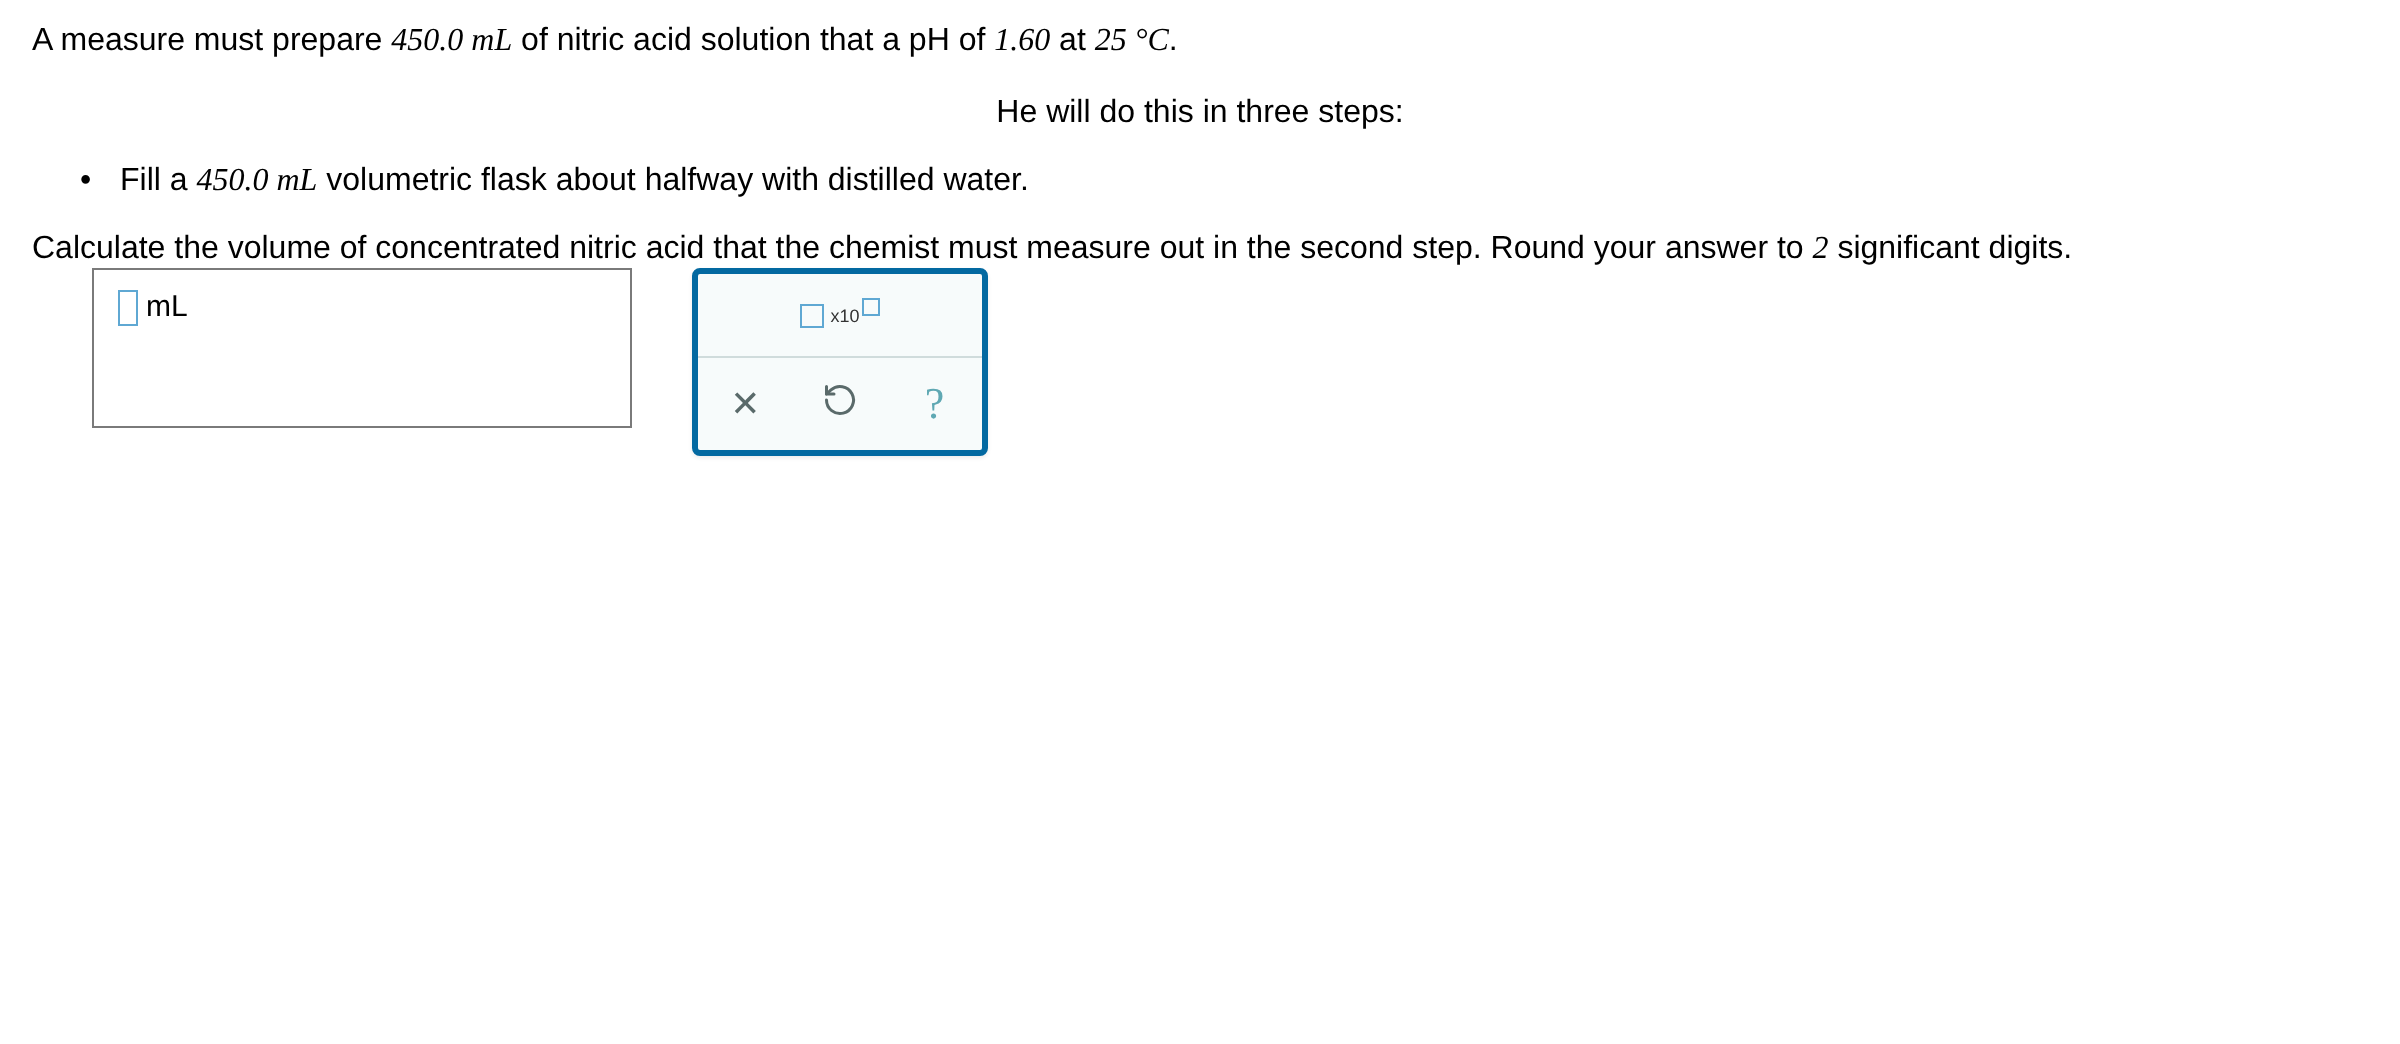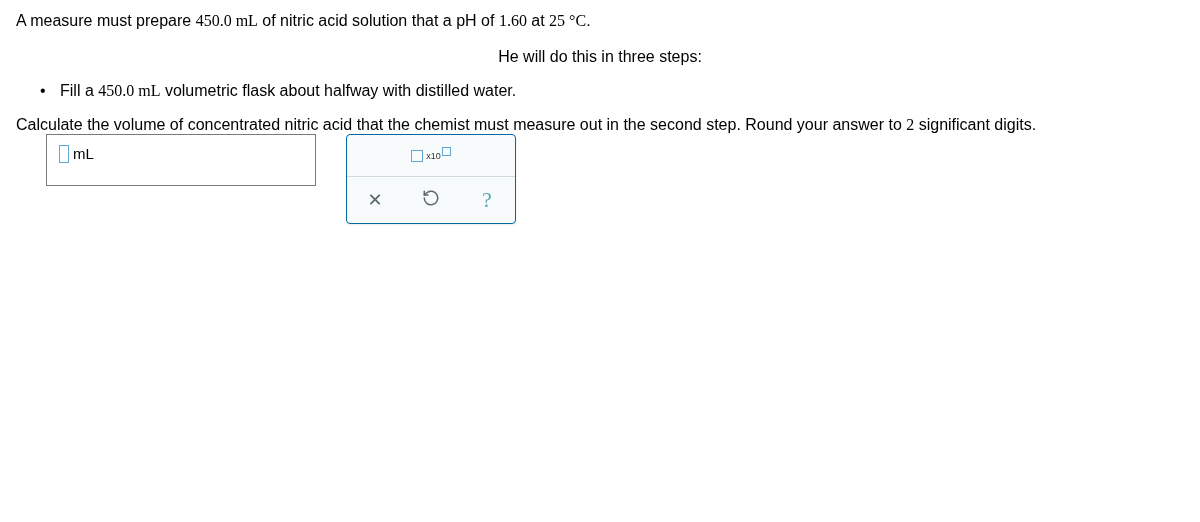--- a/index.html
+++ b/index.html
@@ -4,35 +4,35 @@
   <style>
     * { box-sizing: border-box; margin: 0; padding: 0; }
     body { font-family: Arial, Helvetica, sans-serif; font-size: 16px; color: #000; padding: 10px 16px; width: 1200px; }
     .intro { margin-bottom: 16px; line-height: 1.4; }
     .steps-intro { margin-bottom: 16px; text-align: center; }
     ul.steps { list-style: none; padding-left: 30px; }
     ul.steps li { margin-bottom: 16px; position: relative; padding-left: 14px; }
     ul.steps li::before { content: "•"; position: absolute; left: -6px; top: 0; font-size: 16px; }
     .calc { margin-top: 6px; }
     .answer-row { display: flex; align-items: flex-start; gap: 30px; margin-left: 30px; }
-    .answer-box { border: 1px solid #7a7a7a; width: 270px; height: 52px; padding: 10px 12px; display: flex; align-items: flex-start; gap: 4px; }
+    .answer-box { border: 1px solid #7a7a7a; width: 270px; height: 80px; padding: 10px 12px; display: flex; align-items: flex-start; gap: 4px; }
     .placeholder-rect { width: 10px; height: 18px; border: 1px solid #5fa8d3; background: #fff; display: inline-block; }
     .unit { font-size: 15px; }
-    .side-panel { border: 1px solid #0369a1; border-radius: 4px; background: #f7fbfb; display: flex; flex-direction: column; width: 170px; box-shadow: 0 1px 2px rgba(0,0,0,0.08); }
+    .side-panel { border: 3px solid #0369a1; border-radius: 4px; background: #f7fbfb; display: flex; flex-direction: column; width: 148px; box-shadow: 0 1px 2px rgba(0,0,0,0.08); }
     .panel-top { display: flex; justify-content: center; align-items: center; height: 42px; border-bottom: 1px solid #d0dcdc; }
     .sci-btn { display: flex; align-items: center; gap: 2px; cursor: pointer; }
     .sci-base { width: 12px; height: 12px; border: 1.5px solid #5fa8d3; display: inline-block; }
     .sci-x10 { font-size: 9px; color: #333; margin-left: 1px; }
     .sci-exp { width: 9px; height: 9px; border: 1.5px solid #5fa8d3; display: inline-block; margin-bottom: 8px; margin-left: -1px; }
     .panel-bottom { display: flex; justify-content: space-around; align-items: center; height: 46px; }
     .tool-btn { width: 44px; height: 36px; display: flex; justify-content: center; align-items: center; cursor: pointer; border-radius: 3px; }
     .x-icon { font-size: 18px; color: #5a6a6a; }
     .reset-icon svg { width: 18px; height: 18px; }
     .help-icon { font-size: 22px; color: #5fa8b3; font-family: Georgia, serif; }
-    .num { font-family: 'Times New Roman', Times, serif; }
+    .num { font-family: 'Times New Roman', Times, serif; font-style: italic; }
   </style>
 </head>
 <body>
 
 <p class="intro">
   <span>A measure must prepare </span><span class="num">450.0 mL</span><span> of nitric acid solution that a pH of </span><span class="num">1.60</span><span> at </span><span class="num">25 °C</span><span>.</span>
 </p>
 
 <p class="steps-intro">He will do this in three steps:</p>
 

